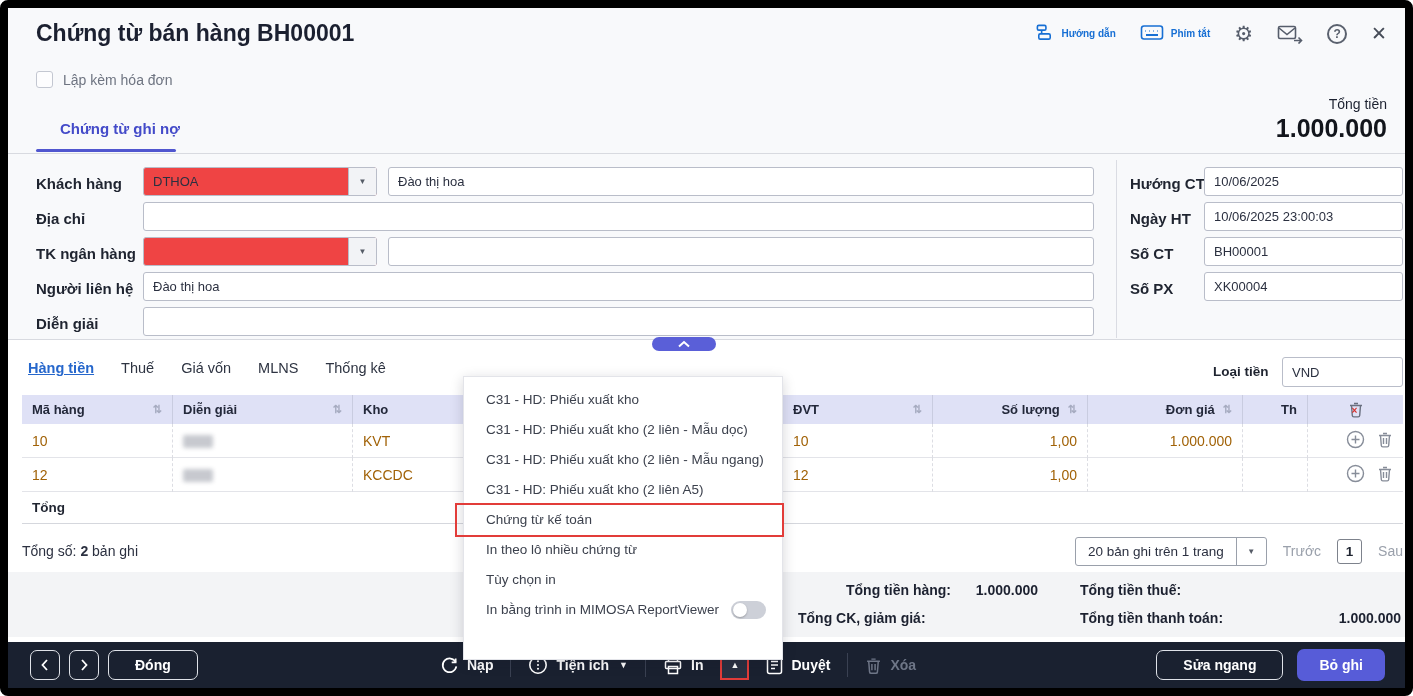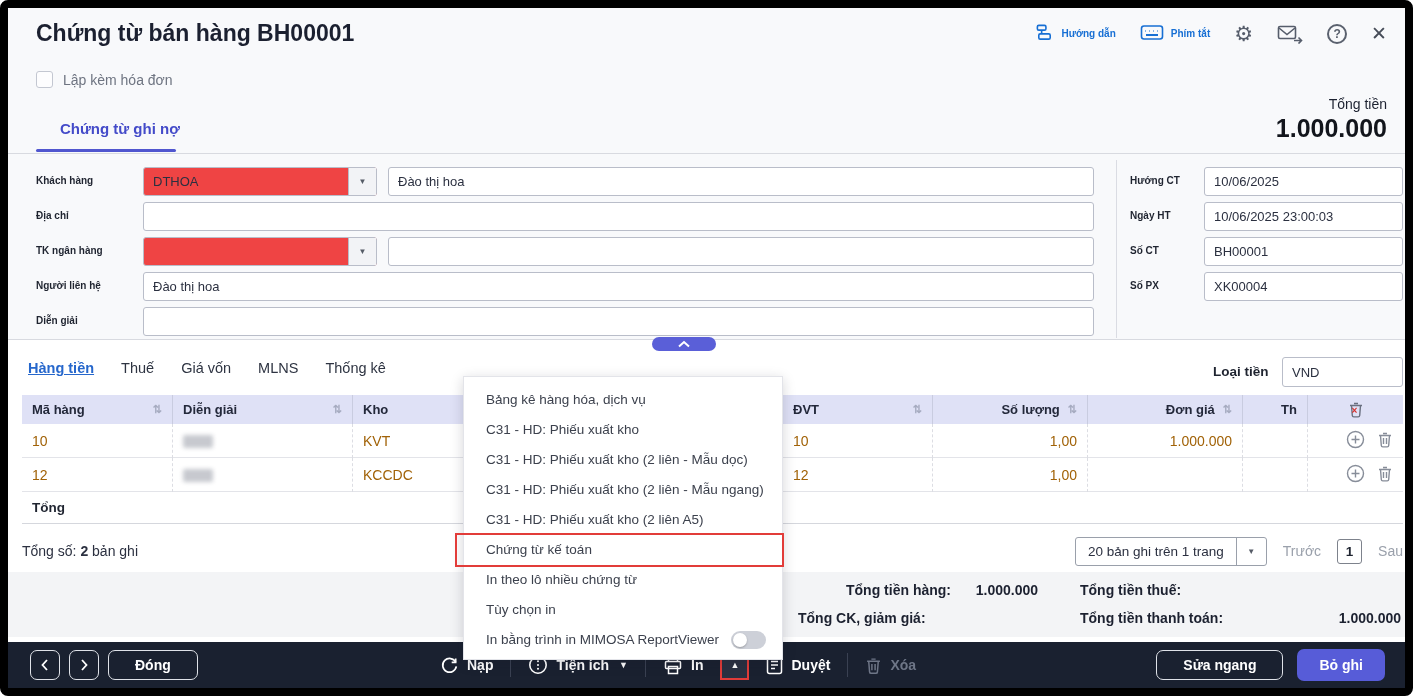--- a/index.html
+++ b/index.html
@@ -21,21 +21,21 @@
   .chk-box { width:17px; height:17px; border:1px solid #c3c7d1; border-radius:3px; background:#fdfdfe; }
   .chk-label { font-size:14px; color:#6e7481; }
 
   .main-tab { position:absolute; left:28px; top:112px; font-size:15px; font-weight:bold; color:#444bc9;margin-left:24px; }
   .main-tab-underline { position:absolute; left:28px; top:141px; width:140px; height:3px; background:#5056cf; border-radius:2px; }
   .tab-divider { position:absolute; left:0; top:145px; width:100%; height:1px; background:#d8dae0; }
 
   .total-label { position:absolute; right:18px; top:88px; font-size:14px; color:#1c2130; }
   .total-value { position:absolute; right:18px; top:106px; font-size:25px; font-weight:bold; color:#12151c; }
 
-  .fld-label { position:absolute; font-size:10px; font-weight:bold; color:#1f2430; }
+  .fld-label { position:absolute; font-size:15px; font-weight:bold; color:#1f2430; }
   .inp-wrap { position:absolute; height:29px; }
   .inp-wrap input { width:100%; height:100%; border:1px solid #b9bdc9; border-radius:3px; font-family:"Liberation Sans",sans-serif; font-size:13px; padding:0 9px; color:#2b3040; background:#fff; }
   .combo { position:absolute; height:29px; border:1px solid #b9bdc9; border-radius:3px; background:#ef4444; display:flex; }
   .combo input { flex:1; border:none; outline:none; font-family:"Liberation Sans",sans-serif; font-size:13px; padding:0 9px; color:#2b3040; background:transparent; min-width:0; }
   .combo .arrow { width:28px; border-left:1px solid #b9bdc9; background:#f2f3f6; display:flex; align-items:center; justify-content:center; font-size:8px; color:#555b66; cursor:pointer; }
   .vline { position:absolute; left:1108px; top:152px; width:1px; height:178px; background:#dadce3; }
 
   .collapse-pill { position:absolute; left:644px; top:329px; width:64px; height:14px; background:#5a5fd8; border-radius:8px; display:flex; align-items:center; justify-content:center; cursor:pointer; z-index:5; }
 
   
@@ -341,21 +341,20 @@
     <span class="sum-val" style="left:930px; top:10px; width:100px;">1.000.000</span>
     <span class="sum-lbl" style="left:790px; top:38px;">Tổng CK, giảm giá:</span>
     <span class="sum-val" style="left:930px; top:38px; width:100px;"></span>
     <span class="sum-lbl" style="left:1072px; top:10px;">Tổng tiền thuế:</span>
     <span class="sum-val" style="left:1295px; top:10px; width:98px;"></span>
     <span class="sum-lbl" style="left:1072px; top:38px;">Tổng tiền thanh toán:</span>
     <span class="sum-val" style="left:1295px; top:38px; width:98px;">1.000.000</span>
   </div>
 
   <div class="print-menu">
-    <div class="menu-item">Bảng kê hàng hóa, dịch vụ</div>
     <div class="menu-item">C31 - HD: Phiếu xuất kho</div>
     <div class="menu-item">C31 - HD: Phiếu xuất kho (2 liên - Mẫu dọc)</div>
     <div class="menu-item">C31 - HD: Phiếu xuất kho (2 liên - Mẫu ngang)</div>
     <div class="menu-item">C31 - HD: Phiếu xuất kho (2 liên A5)</div>
     <div class="menu-item">
       <span>Chứng từ kế toán</span>
       <span class="red-frame"></span>
     </div>
     <div class="menu-item">In theo lô nhiều chứng từ</div>
     <div class="menu-item">Tùy chọn in</div>

